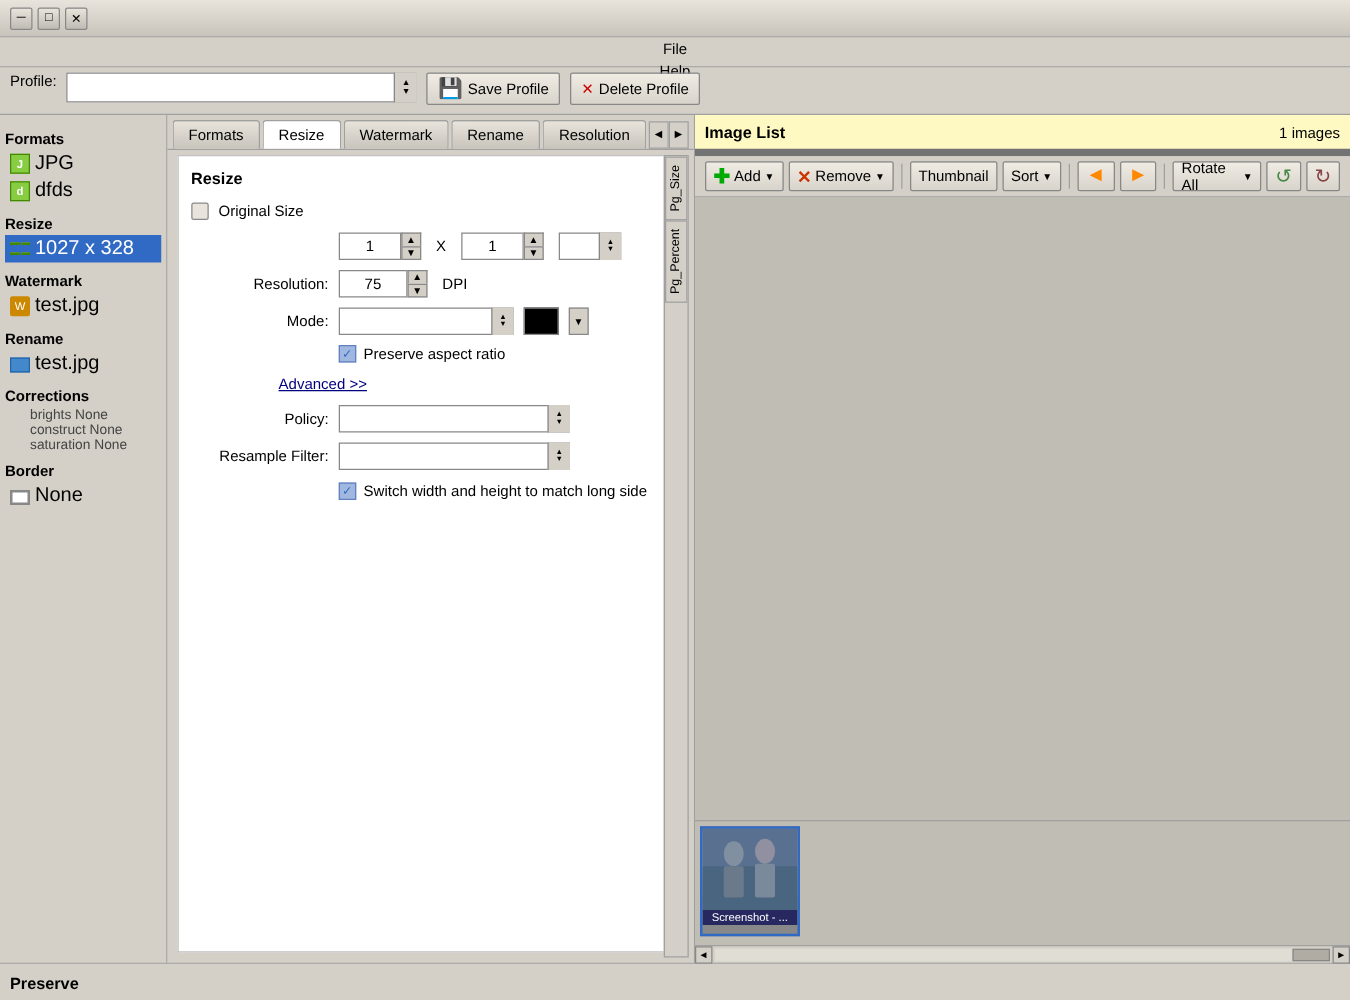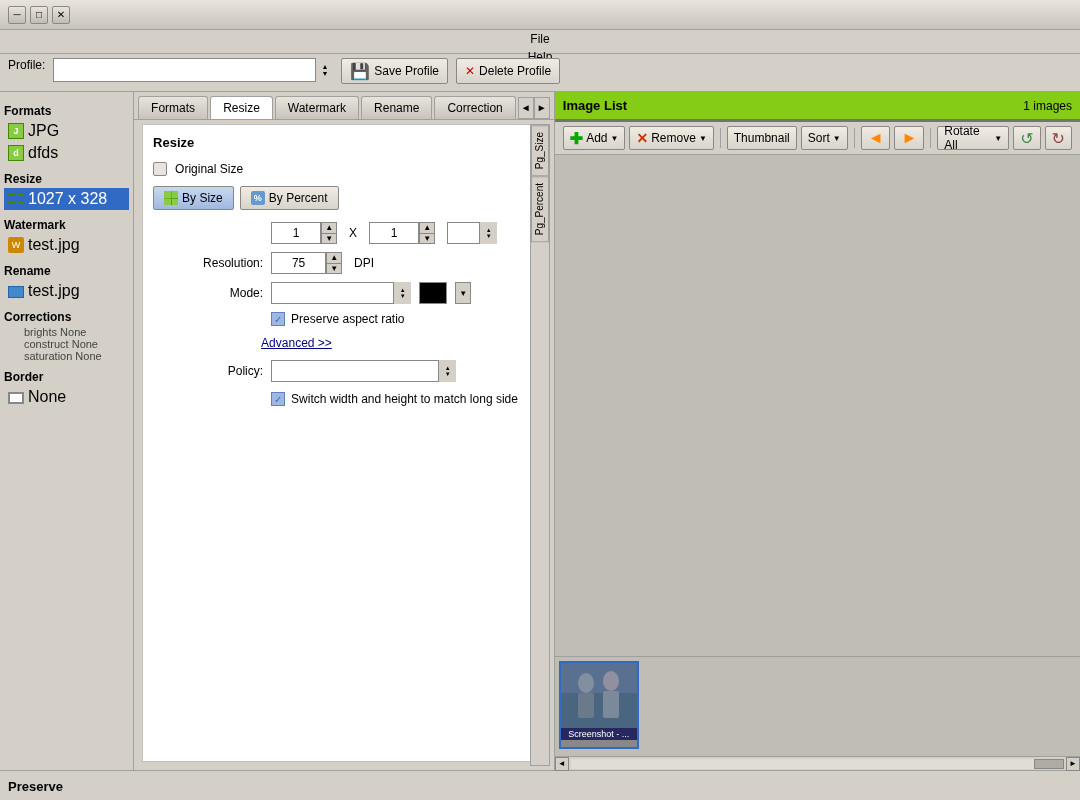--- a/index.html
+++ b/index.html
@@ -64,21 +64,21 @@
     .x-label { font-size: 12px; }
     .dpi-label { font-size: 12px; }
     
     .checkbox-row { display: flex; align-items: center; gap: 6px; margin-bottom: 10px; }
     .checkbox { width: 14px; height: 14px; border: 1px solid #888; background: #e8e4dc; display: flex; align-items: center; justify-content: center; }
     
     .advanced-link { color: #000080; text-decoration: underline; cursor: pointer; font-size: 12px; margin-bottom: 10px; display: block; }
 
     
     .right-panel { width: 550px; display: flex; flex-direction: column; }
-    .image-list-header { display: flex; align-items: center; justify-content: space-between; padding: 6px 8px; border-bottom: 3px solid #737373; background: #84cc16; }
+    .image-list-header { display: flex; align-items: center; justify-content: space-between; padding: 6px 8px; border-bottom: 6px solid #737373; background: #fef9c3; }
     .image-list-title { font-weight: bold; font-size: 13px; }
     .image-count { font-size: 12px; }
     
     .image-toolbar { display: flex; align-items: center; padding: 4px 8px; gap: 4px; border-bottom: 1px solid #a0a0a0; background: #d4d0c8; }
     .img-tool-btn { height: 24px; padding: 0 6px; background: linear-gradient(to bottom, #f0ece4, #d8d4cc); border: 1px solid #888; border-radius: 2px; display: flex; align-items: center; gap: 3px; cursor: pointer; font-size: 12px; }
     .separator { width: 1px; height: 20px; background: #a0a0a0; margin: 0 2px; }
     
     .image-canvas { flex: 1; background: #c0bdb5; position: relative; overflow: hidden; }
     .image-thumbnail-strip { height: 100px; background: #c0bdb5; border-top: 1px solid #a0a0a0; display: flex; align-items: flex-start; padding: 4px; gap: 4px; overflow-x: auto; }
     .image-thumb { width: 80px; height: 88px; border: 2px solid #316ac5; background: #888; cursor: pointer; position: relative; overflow: hidden; display: flex; flex-direction: column; }
@@ -195,51 +195,36 @@
     </div>
   </div>
 
   <div class="center-panel">
 
     <div class="tab-bar">
       <div class="tab">Formats</div>
       <div class="tab active">Resize</div>
       <div class="tab">Watermark</div>
       <div class="tab">Rename</div>
-      <div class="tab">Correction</div>
+      <div class="tab">Resolution</div>
       <div class="tab-scroll">
         <div class="tab-scroll-btn">◄</div>
         <div class="tab-scroll-btn">►</div>
       </div>
     </div>
 
     <div style="flex:1; display:flex; background:#d4d0c8; padding:4px; overflow:hidden;">
       <div class="resize-panel" style="flex:1; margin-right:0; border-right:none;">
         <div class="resize-title">Resize</div>
 
         <div class="option-row">
           <div class="radio-btn"></div>
           <span>Original Size</span>
         </div>
 
-        <div style="display:flex; gap:6px; margin-bottom:12px;">
-          <div class="size-btn active">
-            <div style="width:14px; height:14px; background:linear-gradient(135deg,#88cc44,#448800); border-radius:2px; display:grid; grid-template-columns:1fr 1fr; gap:1px;">
-              <div style="background:#88cc44;"></div>
-                <div style="background:#88cc44;"></div>
-              <div style="background:#88cc44;"></div>
-                <div style="background:#88cc44;"></div>
-            </div>
-            <span>By Size</span>
-          </div>
-          <div class="size-btn">
-            <div style="width:14px; height:14px; background:#6699cc; border-radius:2px; display:flex; align-items:center; justify-content:center; color:white; font-size:9px; font-weight:bold;">%</div>
-            <span>By Percent</span>
-          </div>
-        </div>
 
 
         <div class="form-row" style="margin-left:118px;">
           <div class="spinner-group">
             <input type="text" class="spinner-input text-input" value="1" style="width: 50px;">
             <div class="spinner-arrows">
               <div class="spinner-arrow">▲</div>
               <div class="spinner-arrow">▼</div>
             </div>
           </div>
@@ -285,35 +270,45 @@
           <div style="width:16px; height:22px; background:#d4d0c8; border:1px solid #888; display:flex; align-items:center; justify-content:center; cursor:pointer; font-size:8px;">▼</div>
         </div>
 
         <div class="checkbox-row" style="margin-left:118px; margin-bottom:10px;">
           <div class="checkbox" style="background:#a0b8e0; border:1px solid #6080c0;">
             <span style="font-size:10px; color:#316ac5;">✓</span>
           </div>
           <span>Preserve aspect ratio</span>
         </div>
 
-        <div style="margin-left:108px; margin-bottom:10px;">
+        <div style="margin-left:70px; margin-bottom:10px;">
           <a class="advanced-link">Advanced &gt;&gt;</a>
         </div>
 
         <div class="form-row">
           <span class="form-label">Policy:</span>
           <div style="position:relative; width:185px; height:22px;">
             <div style="width:100%; height:100%; background:white; border:1px solid #888;"></div>
             <div style="position:absolute; right:0; top:0; width:18px; height:22px; background:#d4d0c8; border-left:1px solid #888; display:flex; flex-direction:column; align-items:center; justify-content:center; cursor:pointer;">
               <div style="font-size:6px;">▲</div>
               <div style="font-size:6px;">▼</div>
             </div>
           </div>
         </div>
 
+        <div class="form-row">
+          <span class="form-label">Resample Filter:</span>
+          <div style="position:relative; width:185px; height:22px;">
+            <div style="width:100%; height:100%; background:white; border:1px solid #888;"></div>
+            <div style="position:absolute; right:0; top:0; width:18px; height:22px; background:#d4d0c8; border-left:1px solid #888; display:flex; flex-direction:column; align-items:center; justify-content:center; cursor:pointer;">
+              <div style="font-size:6px;">▲</div>
+              <div style="font-size:6px;">▼</div>
+            </div>
+          </div>
+        </div>
 
         <div class="checkbox-row" style="margin-left:118px; margin-top:10px;">
           <div class="checkbox" style="background:#a0b8e0; border:1px solid #6080c0;">
             <span style="font-size:10px; color:#316ac5;">✓</span>
           </div>
           <span>Switch width and height to match long side</span>
         </div>
       </div>
 
       <div style="width:20px; background:#d4d0c8; border:1px solid #a0a0a0; display:flex; flex-direction:column;">

